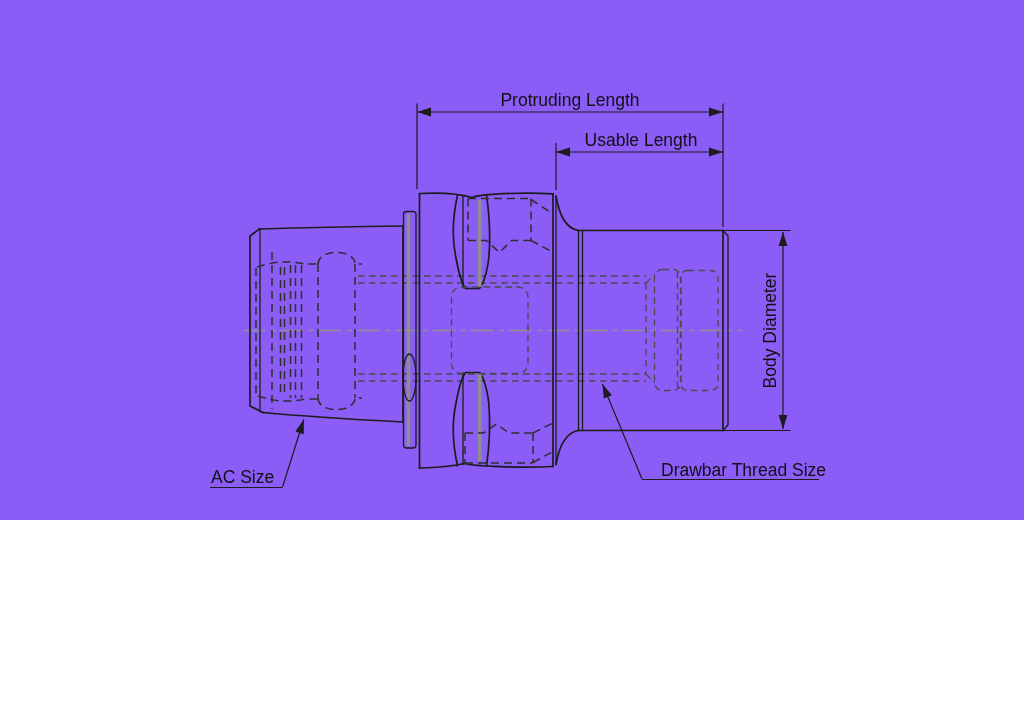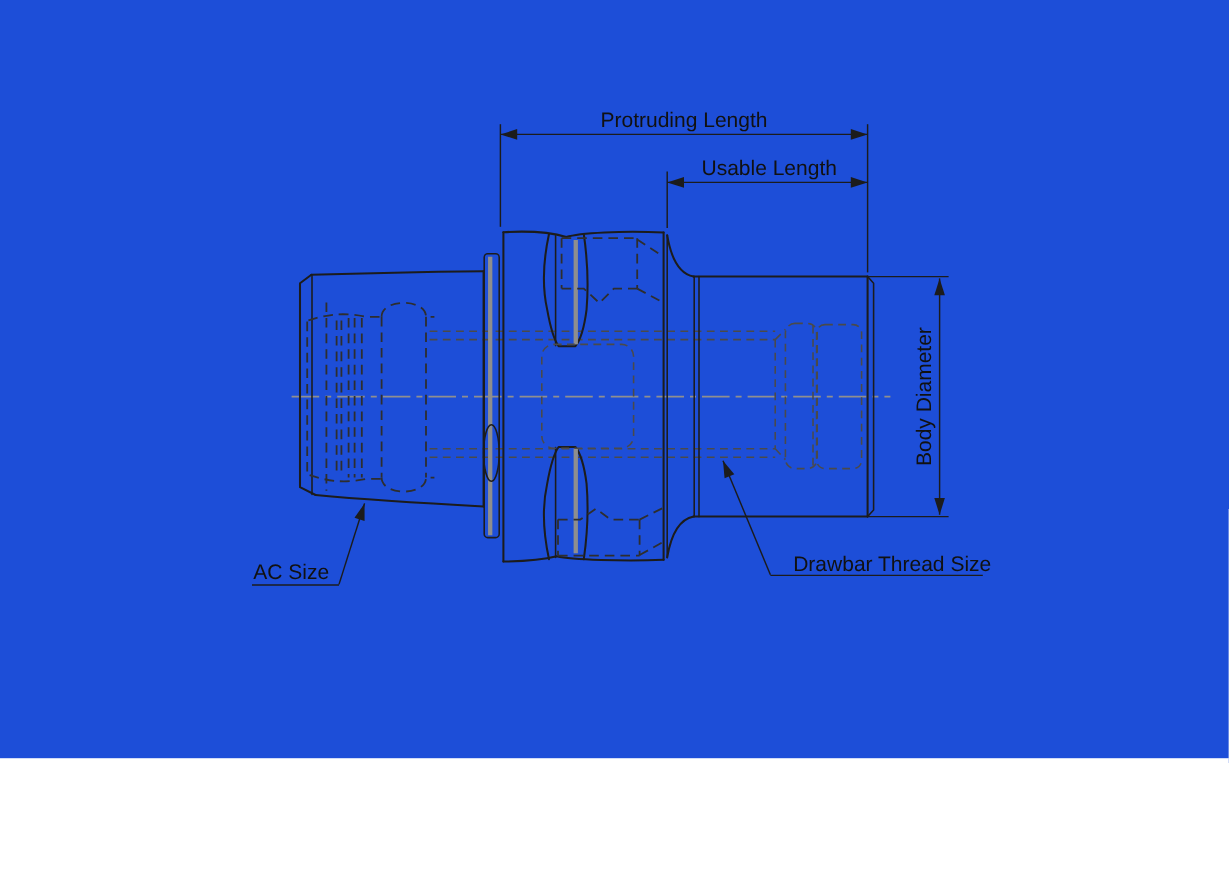--- a/index.html
+++ b/index.html
@@ -1,16 +1,16 @@
 <!DOCTYPE html>
 <html><head>
 <meta charset="utf-8">
 <style>
   html,body{margin:0;padding:0;background:#ffffff;}
-  .stage{position:relative;width:1024px;height:632px;background:#1d4ed8;overflow:hidden;
+  .stage{position:relative;width:1024px;height:520px;background:#8b5cf6;overflow:hidden;
          font-family:"Liberation Sans",sans-serif;}
   svg{position:absolute;left:0;top:0;}
   .ln  {fill:none;stroke:#1c1c1c;stroke-width:1.7;stroke-linecap:round;stroke-linejoin:round;}
   .ln2 {fill:none;stroke:#1c1c1c;stroke-width:1.3;stroke-linecap:round;stroke-linejoin:round;}
   .hd  {fill:none;stroke:#2e2e2e;stroke-width:1.5;stroke-dasharray:8 5;stroke-linecap:butt;}
   .hd2 {fill:none;stroke:#4a4a4a;stroke-width:1.3;stroke-dasharray:6.5 4.5;stroke-linecap:butt;}
   .cl  {fill:none;stroke:#8f8f8f;stroke-width:1.5;stroke-dasharray:23 5 5 5;}
   .dm  {fill:none;stroke:#1c1c1c;stroke-width:1.2;}
   .gband{fill:none;stroke:#8e8e8e;stroke-width:3.6;}
   .lbl {font-family:"Liberation Sans",sans-serif;font-size:17.5px;fill:#111111;}

